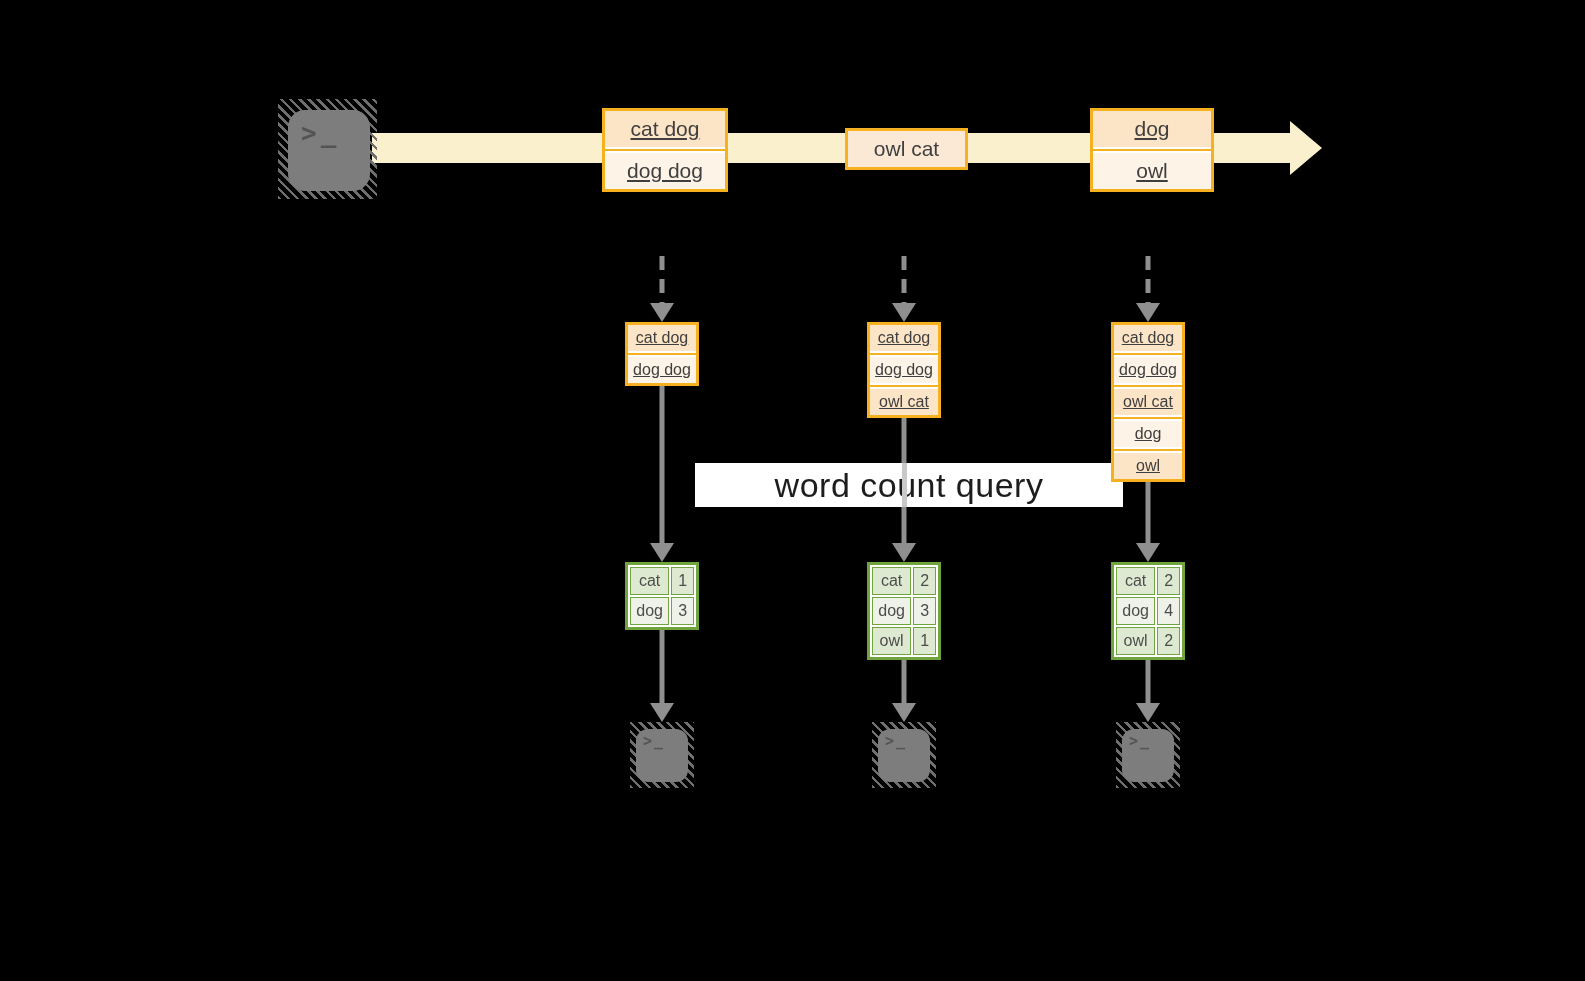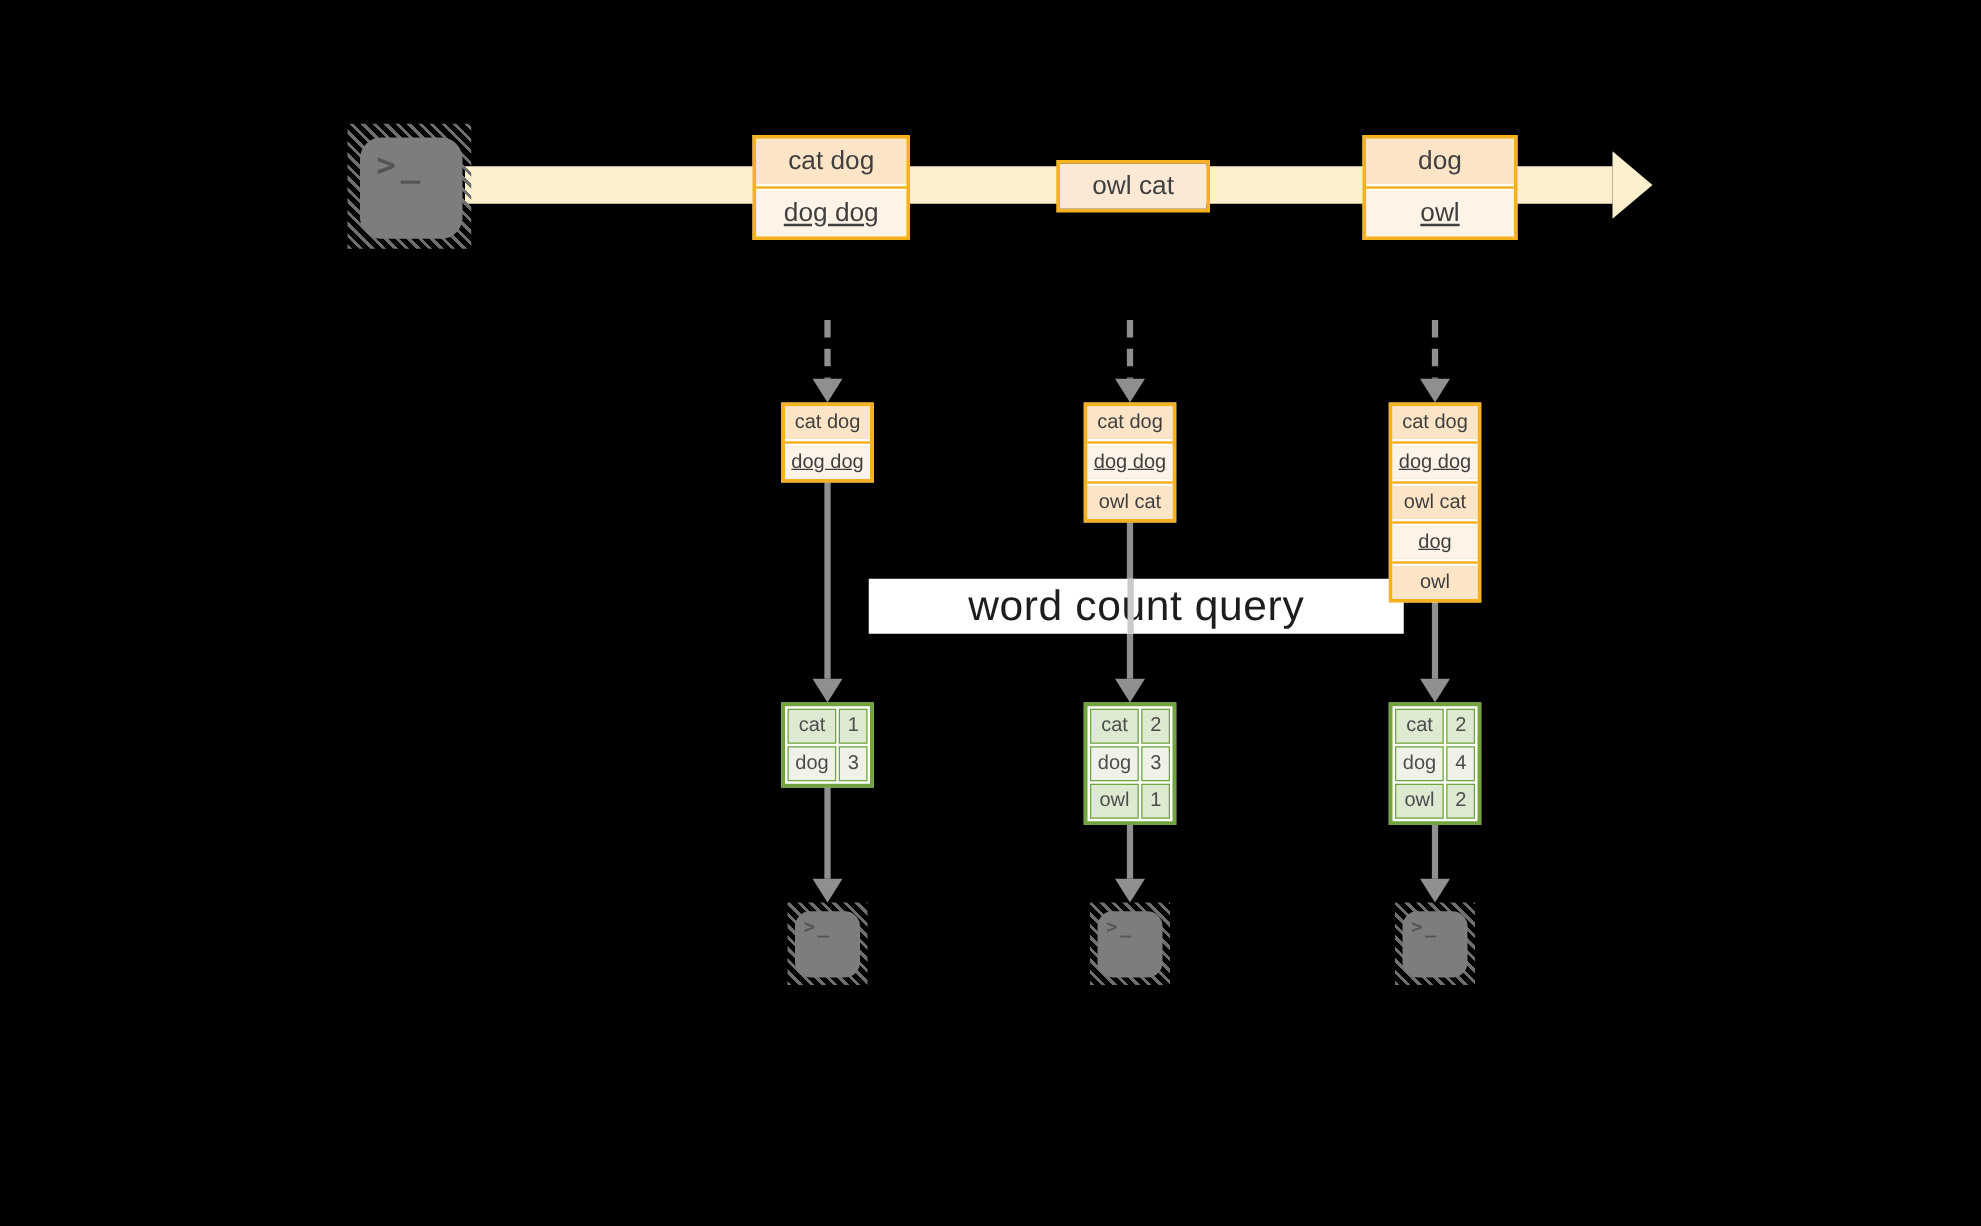--- a/index.html
+++ b/index.html
@@ -43,21 +43,21 @@
   .sink-term .term-glyph{left:7px;top:3px;font-size:15px;letter-spacing:2px;}
 
   
   .obox{
     position:absolute;z-index:3;border:3px solid var(--accent-orange);background:var(--peach-fill-light);
   }
   .obox .cell{
     height:36px;line-height:36px;text-align:center;font-size:21px;color:var(--cell-text);
   }
   .obox .cell.small{height:26px;line-height:26px;font-size:16px;}
-  .fillA{background:var(--peach-fill);}
+  .fillA{background:var(--peach-fill);text-decoration:underline;}
   .fillB{background:var(--peach-fill-light);text-decoration:underline;}
   .fillM{background:var(--peach-fill-mid);}
   .odiv{height:2px;background:var(--accent-orange);border-top:2px solid #fff;border-bottom:2px solid #fff;}
 
   #box-a{left:602px;top:108px;width:120px;}
   #box-b{left:845px;top:128px;width:117px;}
   #box-c{left:1090px;top:108px;width:118px;}
 
   .stack{width:68px;z-index:3;}
   #stack-1{left:625px;top:322px;}

